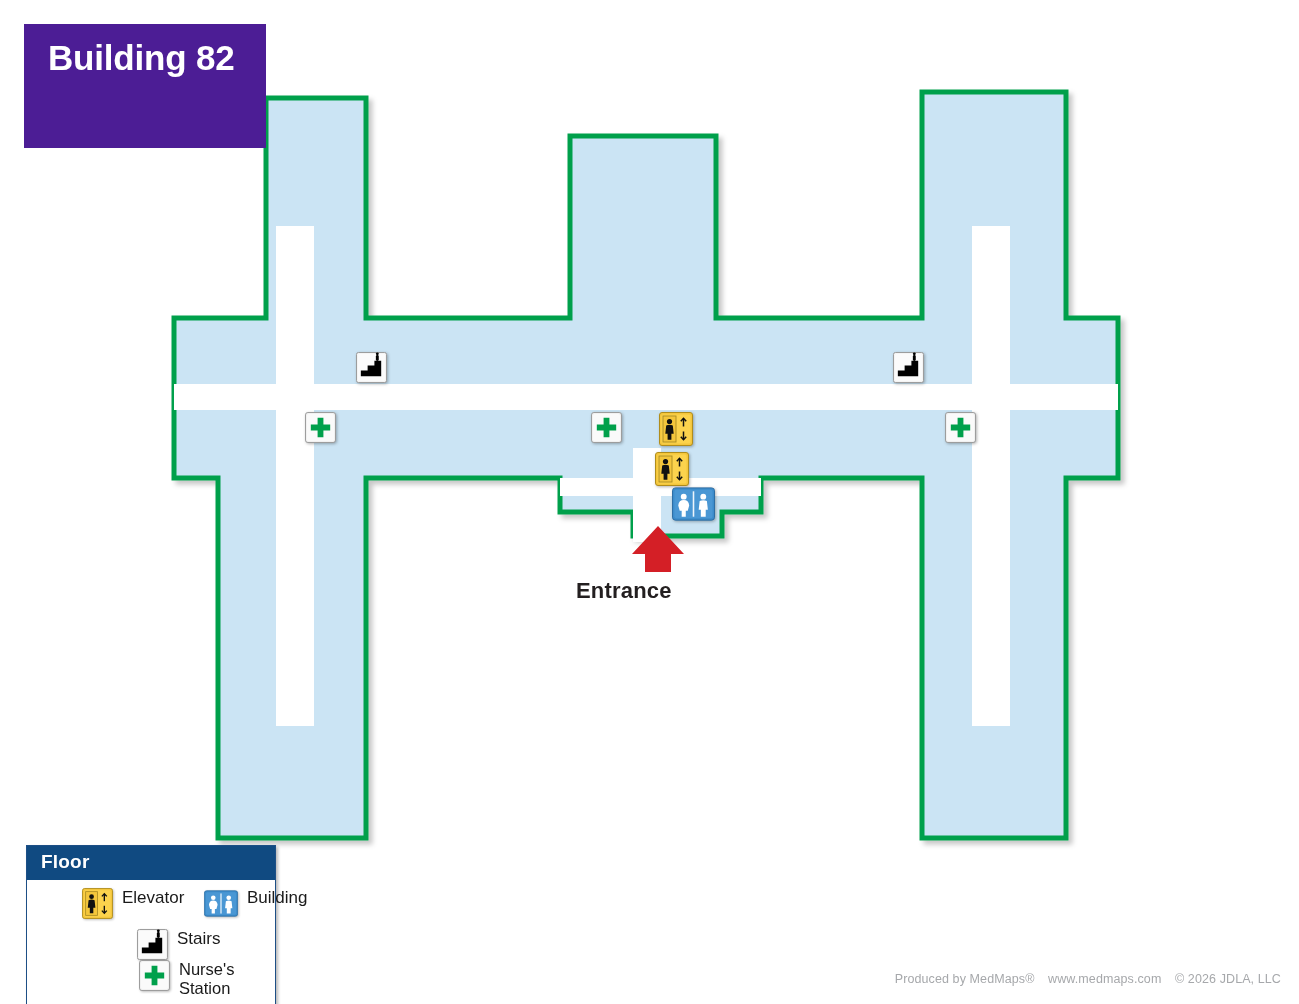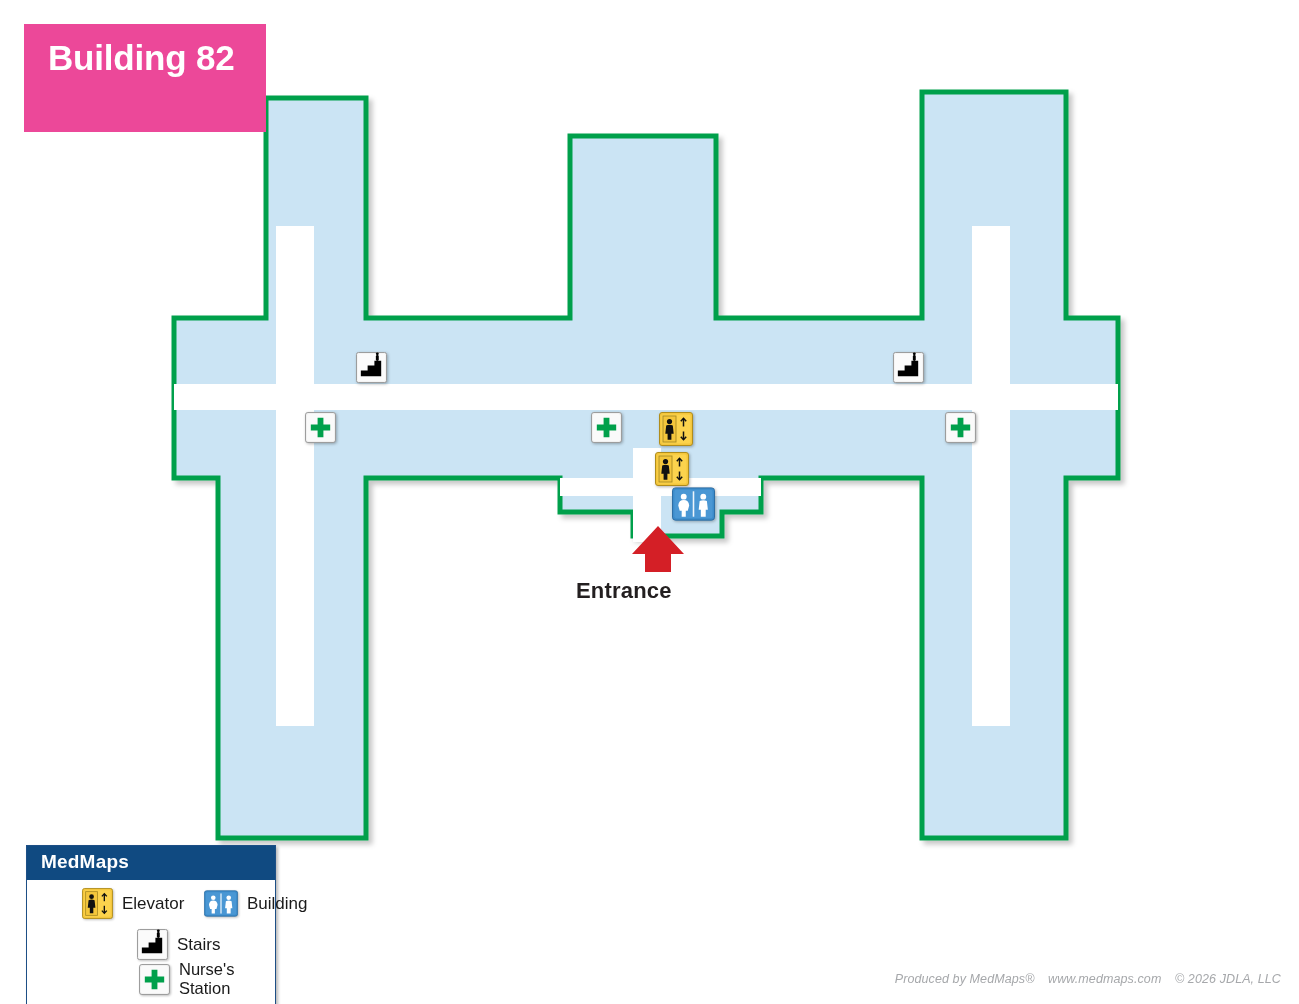--- a/index.html
+++ b/index.html
@@ -24,22 +24,22 @@
     width: 1299px;
     height: 1004px;
   }
 
   
   #title-banner {
     position: absolute;
     left: 24px;
     top: 24px;
     width: 242px;
-    height: 108px;
-    background: #ec4899;
+    height: 124px;
+    background: #4c1d95;
     box-sizing: border-box;
     padding: 14px 0 0 24px;
     z-index: 40;
   }
   #title-banner .bld {
     color: #ffffff;
     font-size: 35px;
     font-weight: bold;
     line-height: 40px;
     letter-spacing: -0.2px;
@@ -106,21 +106,21 @@
     padding: 8px 6px 10px 10px;
   }
   .legend-row {
     display: flex;
     align-items: center;
     margin-bottom: 10px;
   }
   .legend-row:last-child { margin-bottom: 2px; flex-direction: column; }
   .legend-cell {
     display: flex;
-    align-items: center;
+    align-items: flex-start;
     box-sizing: border-box;
     padding-left: 45px;
   }
   .legend-cell.first { width: 122px; }
   .legend-cell.second { width: 118px; }
   .legend-ico {
     flex: 0 0 auto;
     width: 31px;
     height: 31px;
     margin-right: 9px;
@@ -134,21 +134,20 @@
     line-height: 19px;
   }
   .legend-text.two-line { font-size: 16.5px; line-height: 19px; }
 
   
   #footer-credit {
     position: absolute;
     right: 18px;
     bottom: 18px;
     font-size: 12.5px;
-    font-style: italic;
     color: #a6a8ab;
     white-space: nowrap;
     letter-spacing: 0.1px;
     z-index: 40;
   }
   #footer-credit span { margin-left: 10px; }
   #footer-credit span:first-child { margin-left: 0; }
 </style>
 </head>
 <body>
@@ -307,21 +306,21 @@
 </div>
 
 <div id="entrance-group">
   <svg width="60" height="50" viewBox="0 0 60 50" style="display:block;margin:0 auto;">
     <path d="M30 2 L56 30 L43 30 L43 48 L17 48 L17 30 L4 30 Z" fill="#d41f26"></path>
   </svg>
   <div id="entrance-label">Entrance</div>
 </div>
 
 <div id="legend">
-  <div id="legend-header">MedMaps</div>
+  <div id="legend-header">Floor</div>
   <div id="legend-body">
 
     <div class="legend-row">
       <div class="legend-cell first">
         <div class="legend-ico">
           <svg viewBox="0 0 34 34">
             <rect x="0.5" y="0.5" width="33" height="33" rx="2.5" fill="#f4c63c" stroke="#b08d1c"></rect>
             <rect x="2.5" y="2.5" width="29" height="29" rx="1.5" fill="#fcd34d"></rect>
             <rect x="4" y="4" width="13" height="26" fill="#f4c63c" stroke="#a98a22" stroke-width="0.9"></rect>
             <circle cx="10.5" cy="9.5" r="2.6" fill="#111111"></circle>

